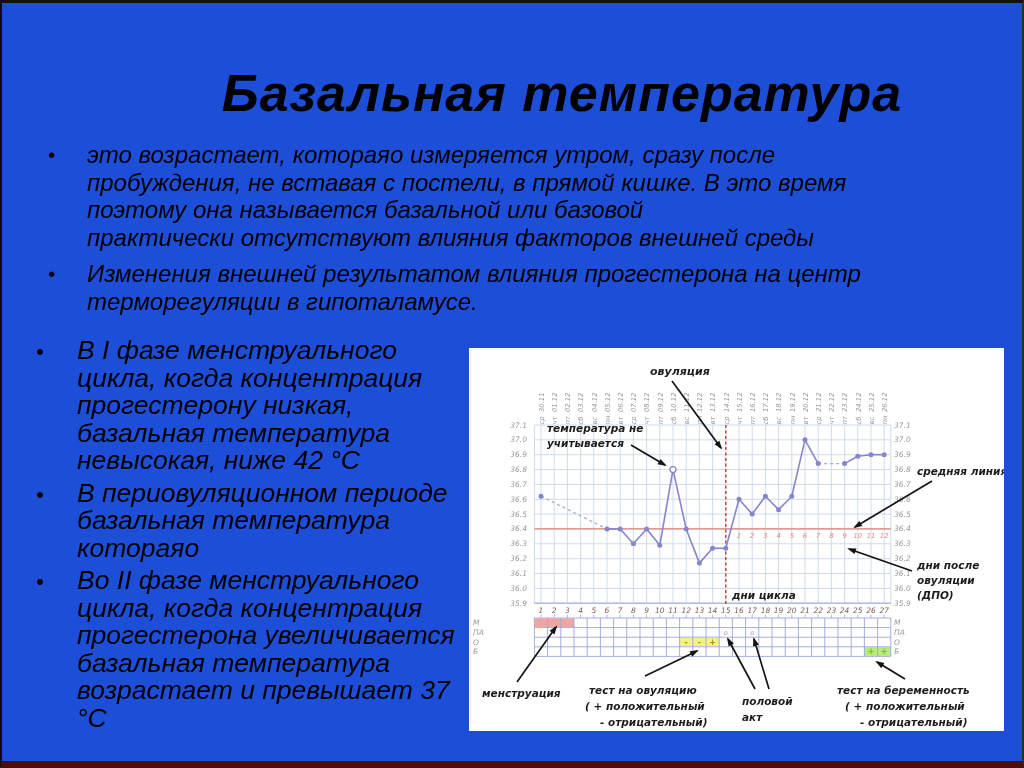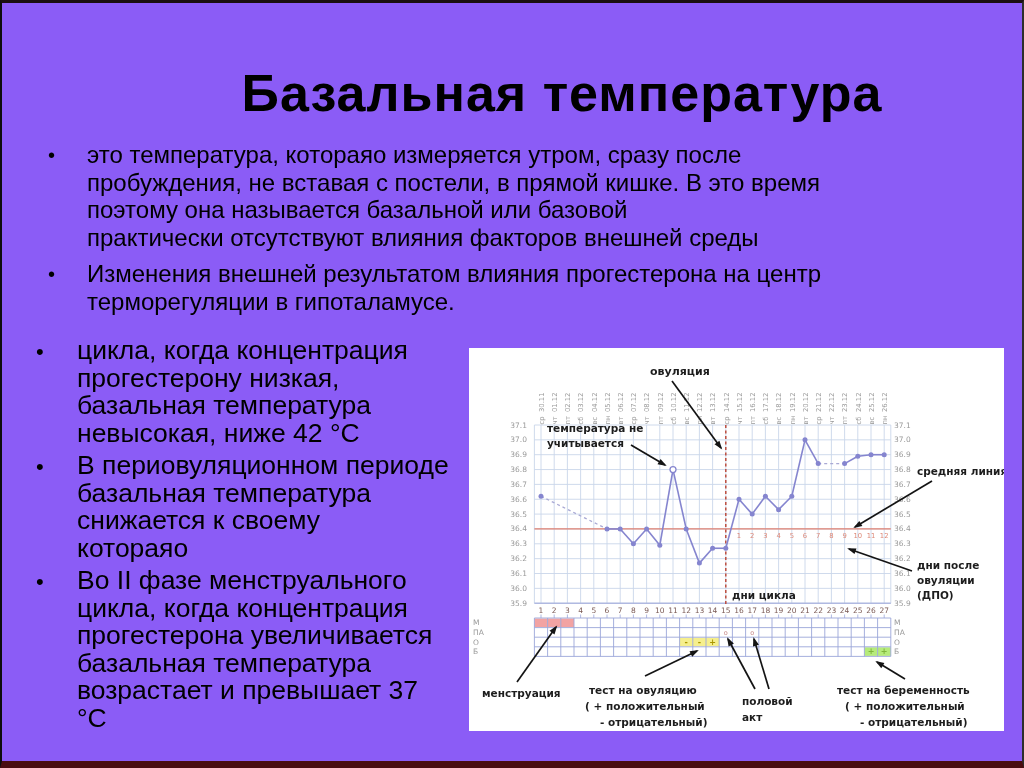--- a/index.html
+++ b/index.html
@@ -1,21 +1,21 @@
 <!DOCTYPE html>
 <html><head>
 <meta charset="utf-8">
 <style>
   html,body{margin:0;padding:0;}
   body{width:1024px;height:768px;overflow:hidden;background:#2a2a2a;
        font-family:"Liberation Sans",sans-serif;}
   .slide{position:absolute;left:0;top:0;width:1024px;height:768px;box-sizing:border-box;
-         background:#8b5cf6;
+         background:#1d4ed8;
          border-top:3px solid #1a0f10;border-left:2px solid #0d0d0d;
-         border-right:2px solid #2e2e2e;border-bottom:7px solid #4A0D11;}
+         border-right:2px solid #2e2e2e;border-bottom:7px solid #4A0D11;font-style:italic;}
   .title{position:absolute;top:60px;left:110px;right:10px;text-align:center;
          font-size:52px;font-weight:700;color:#000;letter-spacing:1px;white-space:nowrap;}
   ul.blist{list-style:none;margin:0;padding:0;position:absolute;}
   ul.blist li{position:relative;color:#000;}
   ul.blist .bm{position:absolute;top:1px;color:#000;}
   .line{white-space:nowrap;}
   ul.top{top:138px;left:40px;width:940px;font-size:24px;line-height:27.5px;}
   ul.top li{padding-left:45px;margin-bottom:9px;}
   ul.top .bm{left:6px;font-size:20px;}
   ul.leftcol{top:334px;left:22px;width:452px;font-size:26.5px;line-height:27.5px;}
@@ -26,45 +26,45 @@
 </style>
 </head>
 <body>
 
 <div class="slide">
   <div class="title">Базальная температура</div>
 
   <ul class="blist top">
     <li>
       <span class="bm">•</span>
-      <div class="line">это температура, котораяо измеряется утром, сразу после</div>
+      <div class="line">это возрастает, котораяо измеряется утром, сразу после</div>
       <div class="line">пробуждения, не вставая с постели, в прямой кишке. В это время</div>
       <div class="line">поэтому она называется базальной или базовой</div>
       <div class="line">практически отсутствуют влияния факторов внешней среды</div>
     </li>
     <li>
       <span class="bm">•</span>
       <div class="line">Изменения внешней результатом влияния прогестерона на центр</div>
       <div class="line">терморегуляции в гипоталамусе.</div>
     </li>
   </ul>
 
   <ul class="blist leftcol">
     <li>
       <span class="bm">•</span>
+      <div class="line">В I фазе менструального</div>
       <div class="line">цикла, когда концентрация</div>
       <div class="line">прогестерону низкая,</div>
       <div class="line">базальная температура</div>
       <div class="line">невысокая, ниже 42 °С</div>
     </li>
     <li>
       <span class="bm">•</span>
       <div class="line">В периовуляционном периоде</div>
       <div class="line">базальная температура</div>
-      <div class="line">снижается к своему</div>
       <div class="line">котораяо</div>
     </li>
     <li>
       <span class="bm">•</span>
       <div class="line">Во II фазе менструального</div>
       <div class="line">цикла, когда концентрация</div>
       <div class="line">прогестерона увеличивается</div>
       <div class="line">базальная температура</div>
       <div class="line">возрастает и превышает 37</div>
       <div class="line">°С</div>

